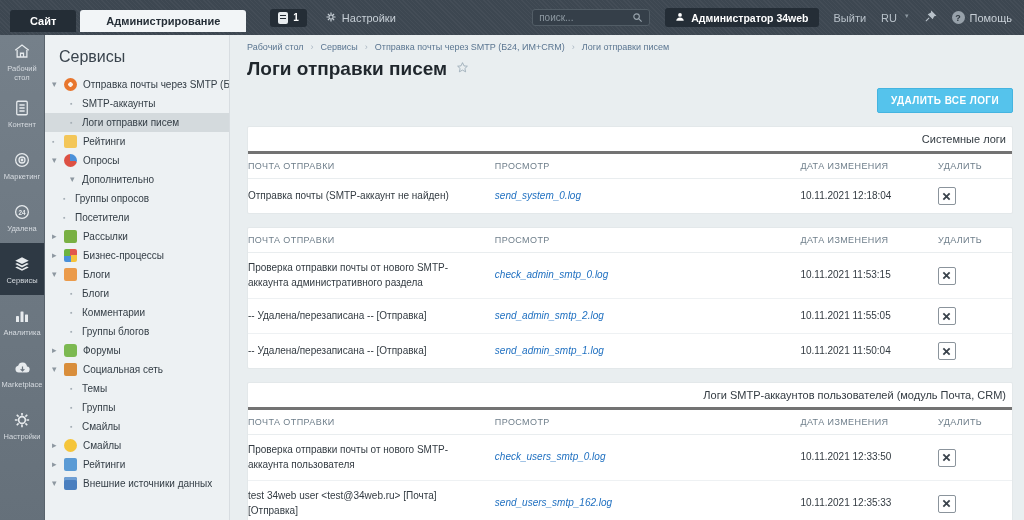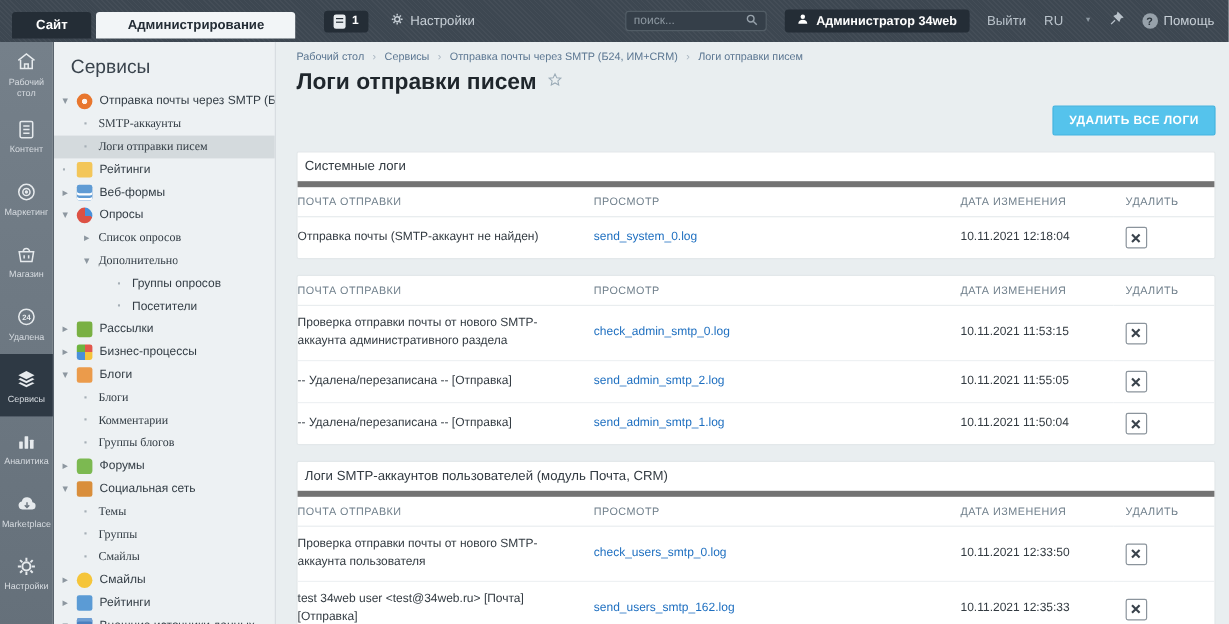--- a/index.html
+++ b/index.html
@@ -14,42 +14,42 @@
   .notif{background:#242d36;border-radius:3px;height:18px;padding:0 8px;display:flex;align-items:center;gap:5px;margin-left:24px;color:#fff;font-size:10px;font-weight:bold;cursor:pointer;}
   .notif-glyph{width:10px;height:12px;background:#e8ecef;border-radius:2px;position:relative;}
   .notif-glyph::after{content:"";position:absolute;left:2px;top:3px;width:6px;height:1px;background:#242d36;box-shadow:0 3px 0 #242d36;}
   .tb-settings{display:flex;align-items:center;gap:5px;color:#c7cfd6;font-size:11px;margin-left:18px;cursor:pointer;}
   .tb-right{margin-left:auto;display:flex;align-items:center;gap:15px;padding-right:12px;}
   .searchbox{display:flex;align-items:center;background:#353f49;border:1px solid #525d66;border-radius:3px;height:17px;padding:0 6px;width:118px;}
   .searchbox input{background:transparent;border:none;outline:none;color:#a6b1ba;font-size:10px;width:100%;font-family:"Liberation Sans",sans-serif;}
   .searchbox input::placeholder{color:#8d98a1;}
   .userbtn{background:#242d36;border-radius:3px;height:19px;display:flex;align-items:center;gap:6px;padding:0 10px;color:#fff;font-size:10.5px;font-weight:bold;cursor:pointer;}
   .tb-link{color:#b9c2ca;font-size:11px;cursor:pointer;}
-  .lang{display:flex;gap:19px;}
+  .lang{display:flex;gap:8px;}
   .caret{font-size:7px;color:#8d98a1;}
   .help{display:flex;align-items:center;gap:5px;color:#c7cfd6;font-size:11px;cursor:pointer;}
   .qmark{width:13px;height:13px;border-radius:50%;background:#97a1aa;color:#2c353d;font-size:9px;font-weight:bold;display:flex;align-items:center;justify-content:center;}
 
   
   .shell{display:flex;height:492px;}
 
   
   .rail{width:45px;background:linear-gradient(180deg,#75808a,#65707a);border-right:1px solid #59636c;display:flex;flex-direction:column;flex:none;}
   .rail-item{height:52px;display:flex;flex-direction:column;align-items:center;justify-content:center;gap:3px;cursor:pointer;padding-top:2px;}
   .rail-item.active{background:#2e3944;}
   .rlb{font-size:7.5px;color:#d6dbe0;text-align:center;line-height:1.25;max-width:42px;}
   .ric{height:19px;display:flex;align-items:center;}
 
   
   .sidebar{width:185px;background:#edf1f3;border-right:1px solid #d8dde1;overflow:hidden;flex:none;}
   .sb-title{font-size:16px;color:#3a444d;padding:13px 0 9px 14px;}
   .tree{list-style:none;}
   .tree li{display:flex;align-items:center;height:19px;font-size:10px;color:#333d45;cursor:pointer;padding-left:7px;white-space:nowrap;overflow:hidden;}
-  .tree li.l1{padding-left:25px;font-family:Liberation Serif, serif;}
-  .tree li.l2{padding-left:53px;}
+  .tree li.l1{padding-left:25px;}
+  .tree li.l2{padding-left:18px;}
   .tree li.selected{background:#d4dadd;}
   .mk{width:12px;flex:none;color:#8d97a0;font-size:7px;line-height:1;}
   .m-exp>.mk::before{content:"▾";font-size:9px;}
   .m-col>.mk::before{content:"▸";font-size:9px;}
   .m-leaf>.mk::before{content:"▪";font-size:7px;color:#a6afb6;}
   .ti{width:13px;height:13px;border-radius:2px;display:inline-block;margin-right:6px;flex:none;}
   .icon-smtp{border-radius:50%;background:radial-gradient(circle at 50% 50%,#fdf2ea 0 2px,#e8762d 2.5px);}
   .icon-stickers{background:#f3c659;}
   .icon-webforms{background:#5f9bd4;box-shadow:inset 0 -2px 0 #fff,inset 0 -4px 0 #5f9bd4,inset 0 -6px 0 #fff;}
   .icon-polls{background:conic-gradient(#4a90d9 0 100deg,#dd5144 100deg 360deg);border-radius:50%;}
@@ -68,28 +68,28 @@
   .breadcrumb{display:flex;align-items:center;gap:7px;font-size:9px;color:#5b7691;}
   .bc-item{cursor:pointer;}
   .bc-sep{color:#a9b6c1;font-size:9px;}
   .title-row{display:flex;align-items:center;gap:9px;margin-top:6px;}
   .title-row h1{font-size:19px;font-weight:bold;color:#1f262c;}
   .btnrow{display:flex;justify-content:flex-end;margin-top:8px;}
   .del-all{background:#55c3ec;border:1px solid #44b4e0;color:#fff;font-weight:bold;font-size:10px;letter-spacing:.4px;padding:6px 13px;border-radius:2px;cursor:pointer;font-family:"Liberation Sans",sans-serif;}
 
   .logtable{background:#fff;border:1px solid #e3e8ea;border-radius:2px;margin-top:13px;}
   .logtable:first-of-type{margin-top:9px;}
-  .lt-title{text-align:left;font-size:11px;color:#333b42;padding:6px;border-bottom:5px solid #737373;}
+  .lt-title{text-align:right;font-size:11px;color:#333b42;padding:6px;border-bottom:3px solid #737373;}
   table{width:100%;border-collapse:collapse;table-layout:fixed;}
   col.c1{width:31%;} col.c2{width:40%;} col.c3{width:18%;} col.c4{width:11%;}
   th{font-size:9px;color:#6e7e8a;text-align:left;font-weight:normal;padding:7px 10px;border-bottom:1px solid #e9edef;letter-spacing:.4px;}
   td{font-size:10px;color:#333b42;padding:8px 10px;border-bottom:1px solid #eef1f3;vertical-align:middle;line-height:1.45;}
   tbody tr:last-child td{border-bottom:none;}
   th:first-child,td:first-child{padding-left:0;}
-  a.loglink{color:#1e6fc0;text-decoration:none;cursor:pointer;}
+  a.loglink{color:#1e6fc0;text-decoration:none;cursor:pointer;font-style:italic;}
   .xbtn{width:18px;height:18px;border:1px solid #8b949c;background:#fff;border-radius:2px;display:flex;align-items:center;justify-content:center;cursor:pointer;padding:0;}
 </style>
 </head>
 <body>
 
 <div class="topbar">
   <div class="tab tab-site">Сайт</div>
   <div class="tab tab-admin">Администрирование</div>
   <div class="notif">
     <span class="notif-glyph"></span>
@@ -161,30 +161,20 @@
             <circle cx="12" cy="12" r="8.5"></circle>
             <circle cx="12" cy="12" r="4"></circle>
             <circle cx="12" cy="12" r="1" fill="#e6eaed"></circle>
           </svg>
         </span>
       <span class="rlb">Маркетинг</span>
     </div>
     <div class="rail-item">
       <span class="ric">
           <svg width="18" height="18" viewBox="0 0 24 24" fill="none" stroke="#e6eaed" stroke-width="1.7">
-            <path d="M4 9h16l-1.8 11H5.8z"></path>
-            <path d="M8.5 9a3.5 3.5 0 017 0"></path>
-            <path d="M9.5 13v3.5M14.5 13v3.5"></path>
-          </svg>
-        </span>
-      <span class="rlb">Магазин</span>
-    </div>
-    <div class="rail-item">
-      <span class="ric">
-          <svg width="18" height="18" viewBox="0 0 24 24" fill="none" stroke="#e6eaed" stroke-width="1.7">
             <circle cx="12" cy="12" r="8.5"></circle>
             <text x="12" y="15.5" text-anchor="middle" font-size="8.5" fill="#e6eaed" stroke="none" font-family="Liberation Sans, sans-serif" font-weight="bold">24</text>
           </svg>
         </span>
       <span class="rlb">Удалена</span>
     </div>
     <div class="rail-item active">
       <span class="ric">
           <svg width="18" height="18" viewBox="0 0 24 24" fill="#e6eaed">
             <path d="M12 3l9 4.5L12 12 3 7.5z"></path>
@@ -238,33 +228,24 @@
         </li>
       <li class="l1 m-leaf selected">
           <span class="mk"></span>
           <span class="lbl">Логи отправки писем</span>
         </li>
       <li class="l0 m-leaf">
           <span class="mk"></span>
           <span class="ti icon-stickers"></span>
           <span class="lbl">Рейтинги</span>
         </li>
-      <li class="l0 m-col">
-          <span class="mk"></span>
-          <span class="ti icon-webforms"></span>
-          <span class="lbl">Веб-формы</span>
-        </li>
       <li class="l0 m-exp">
           <span class="mk"></span>
           <span class="ti icon-polls"></span>
           <span class="lbl">Опросы</span>
-        </li>
-      <li class="l1 m-col">
-          <span class="mk"></span>
-          <span class="lbl">Список опросов</span>
         </li>
       <li class="l1 m-exp">
           <span class="mk"></span>
           <span class="lbl">Дополнительно</span>
         </li>
       <li class="l2 m-leaf">
           <span class="mk"></span>
           <span class="lbl">Группы опросов</span>
         </li>
       <li class="l2 m-leaf">

